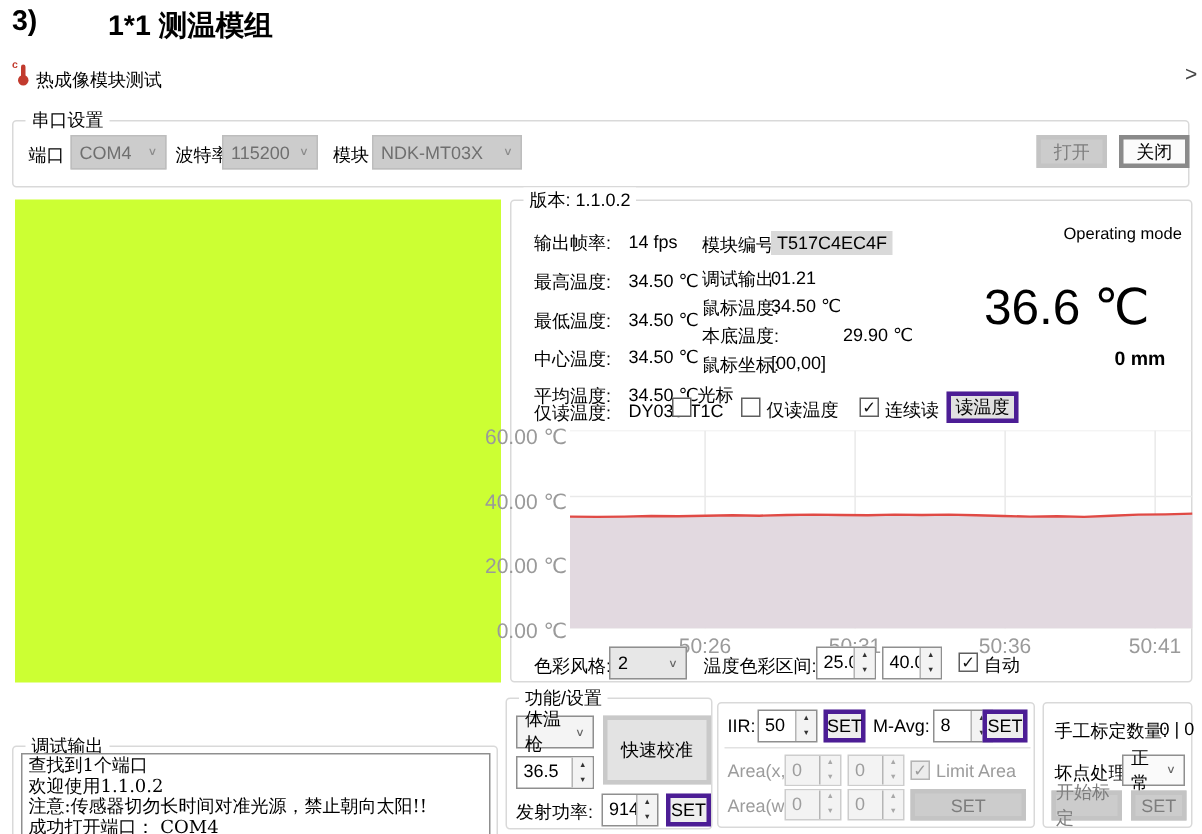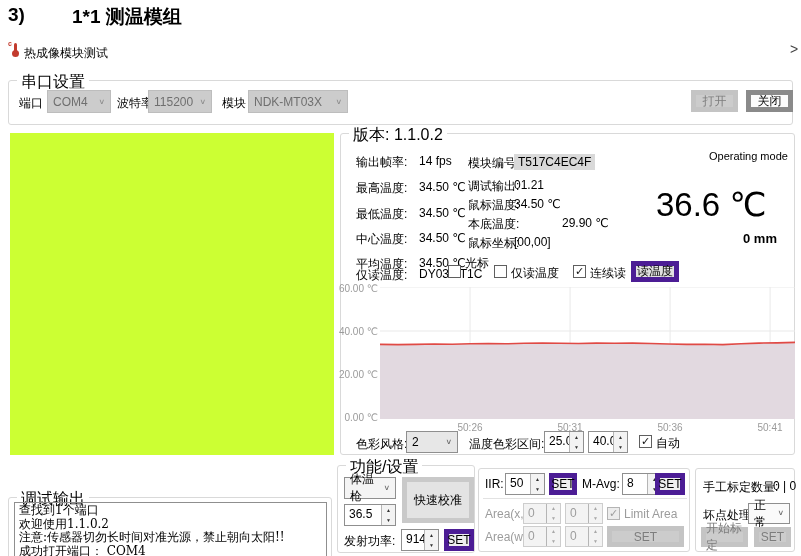--- a/index.html
+++ b/index.html
@@ -2,43 +2,43 @@
 <html><head>
 <meta charset="utf-8">
 <style>
   html,body{margin:0;padding:0;background:#fff;}
   #root{position:relative;width:801px;height:556px;background:#fff;overflow:hidden;
         font-family:"Liberation Sans","DejaVu Sans",sans-serif;color:#000;}
   .abs{position:absolute;}
   .lbl{font-size:12px;white-space:nowrap;}
   .val{font-size:12px;white-space:nowrap;}
   .grp{position:absolute;border:1px solid #d9d9d9;border-radius:3px;background:#fff;box-sizing:border-box;}
-  .grp-label{position:absolute;top:-9px;left:8px;background:#fff;padding:0 4px;font-size:16px;white-space:nowrap;}
+  .grp-label{position:absolute;top:-9px;left:8px;background:#fff;padding:0 4px;font-size:12px;white-space:nowrap;}
   .combo{position:absolute;display:flex;align-items:center;justify-content:space-between;
          border:1px solid #8f8f8f;background:#f1f1f1;font-size:12px;padding:0 5px;box-sizing:border-box;}
   .combo .chev{font-size:9px;color:#666;line-height:1;transform:scaleY(.8);}
   .combo.disabled{background:#cccccc;border-color:#bdbdbd;color:#6f6f6f;}
   .combo.disabled .chev{color:#8a8a8a;}
   .btn{position:absolute;display:flex;align-items:center;justify-content:center;font-size:12px;
-       background:#e1e1e1;border:5px solid #4c1d95;box-sizing:border-box;cursor:default;}
+       background:#e1e1e1;border:3px solid #4c1d95;box-sizing:border-box;cursor:default;}
   .btn.light{background:#fbfbfb;border-color:#8a8a8a;}
   .btn.disabled{background:#cccccc;border-color:#c4c4c4;color:#7d7d7d;}
   .spin{position:absolute;display:flex;border:1px solid #8f8f8f;background:#fff;box-sizing:border-box;font-size:12px;}
   .spin .v{flex:1;padding:2px 0 0 4px;overflow:hidden;}
   .spin .arr{width:13px;border-left:1px solid #b5b5b5;display:flex;flex-direction:column;background:#f3f3f3;}
   .spin .arr i{flex:1;font-style:normal;font-size:5px;line-height:1;display:flex;align-items:center;justify-content:center;color:#333;}
   .spin.disabled{border-color:#cdcdcd;color:#9d9d9d;}
   .spin.disabled .v{background:#f3f3f3;}
   .spin.disabled .arr i{color:#a8a8a8;}
   .cb{position:absolute;width:13px;height:13px;border:1px solid #5f5f5f;background:#fff;box-sizing:border-box;
       display:flex;align-items:center;justify-content:center;font-size:11px;font-weight:bold;color:#111;}
   .cb.checked::before{content:"✓";}
   .cb.disabled{border-color:#b4b4b4;background:#ececec;color:#9c9c9c;}
   .graylab{color:#9c9c9c;}
-  .axis-lab{position:absolute;font-size:10px;color:#9a9a9a;white-space:nowrap;}
+  .axis-lab{position:absolute;font-size:14px;color:#9a9a9a;white-space:nowrap;}
   .debug-line{font-size:12px;line-height:13.5px;white-space:nowrap;font-family:"DejaVu Serif",serif;}
   .caret{width:1px;height:12px;background:#000;}
   .thermo{position:relative;width:12px;height:15px;display:inline-block;}
   .thermo .stem{position:absolute;left:6px;top:1px;width:3px;height:9px;background:#c23b2e;border-radius:2px 2px 0 0;}
   .thermo .bulb{position:absolute;left:4px;top:8px;width:7px;height:7px;background:#c23b2e;border-radius:50%;}
   .thermo .cmark{position:absolute;left:0;top:-2px;font-size:7px;color:#c23b2e;font-weight:bold;}
 </style>
 </head>
 <body>
 

